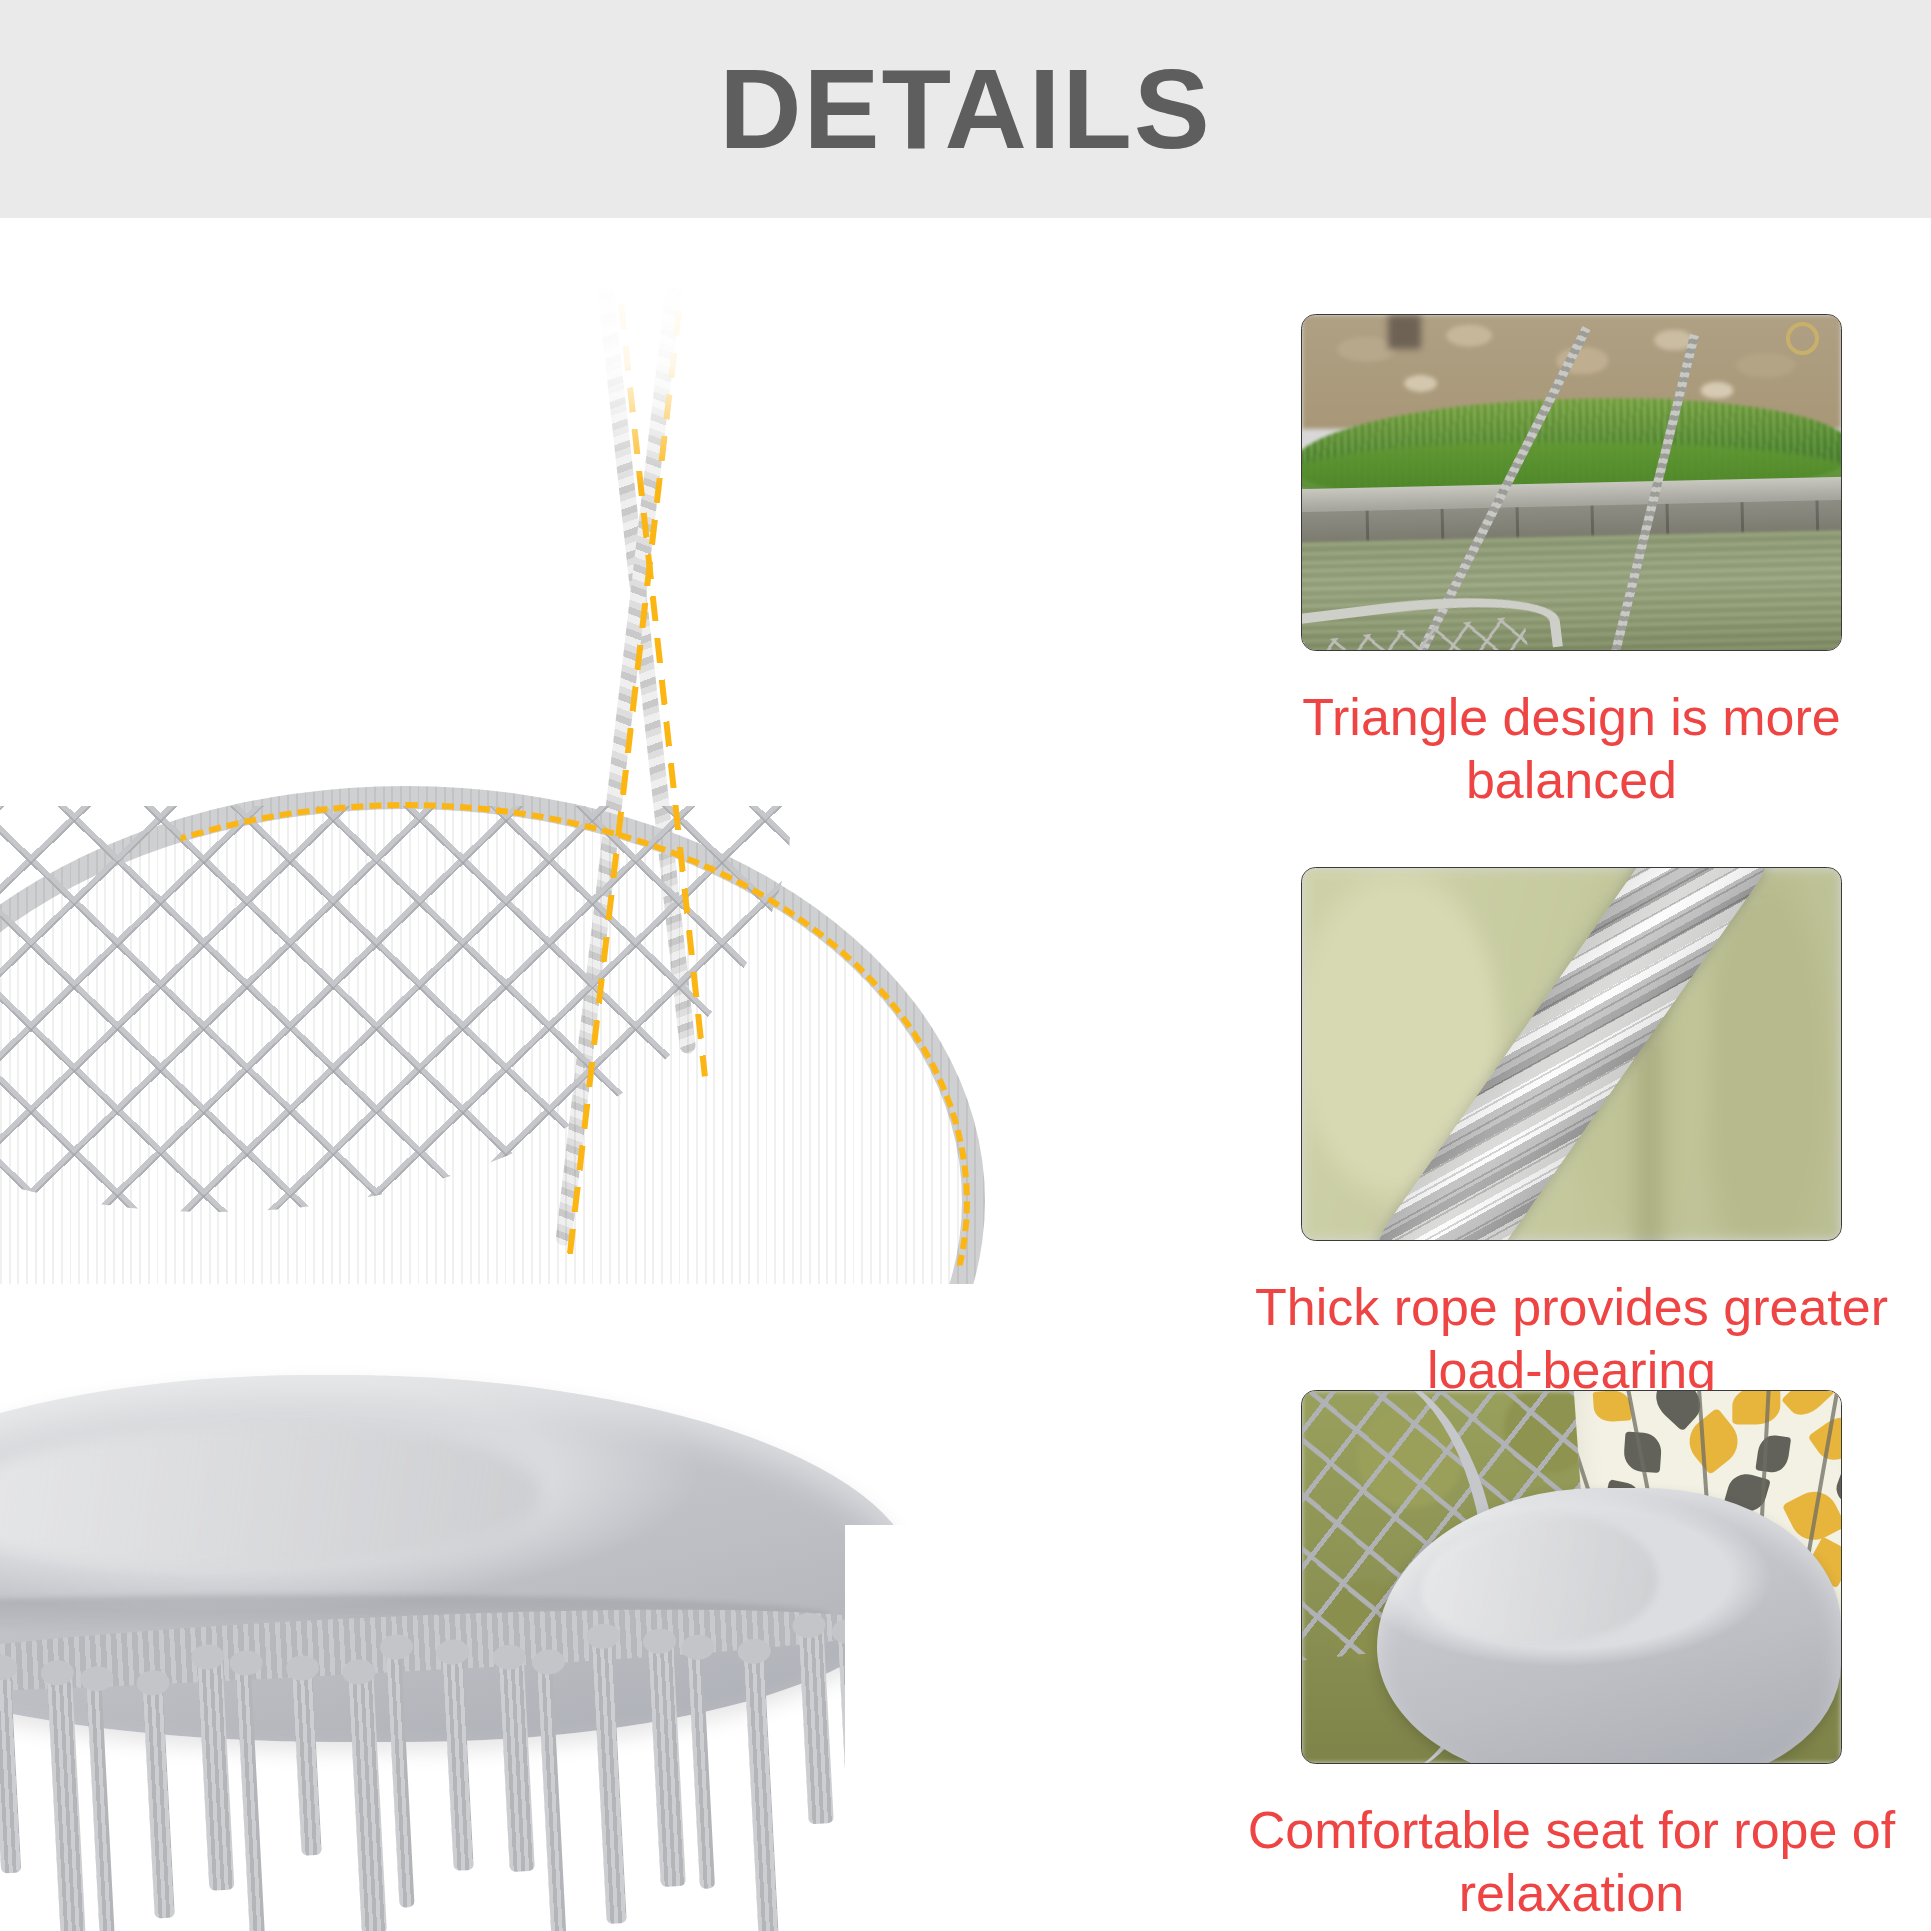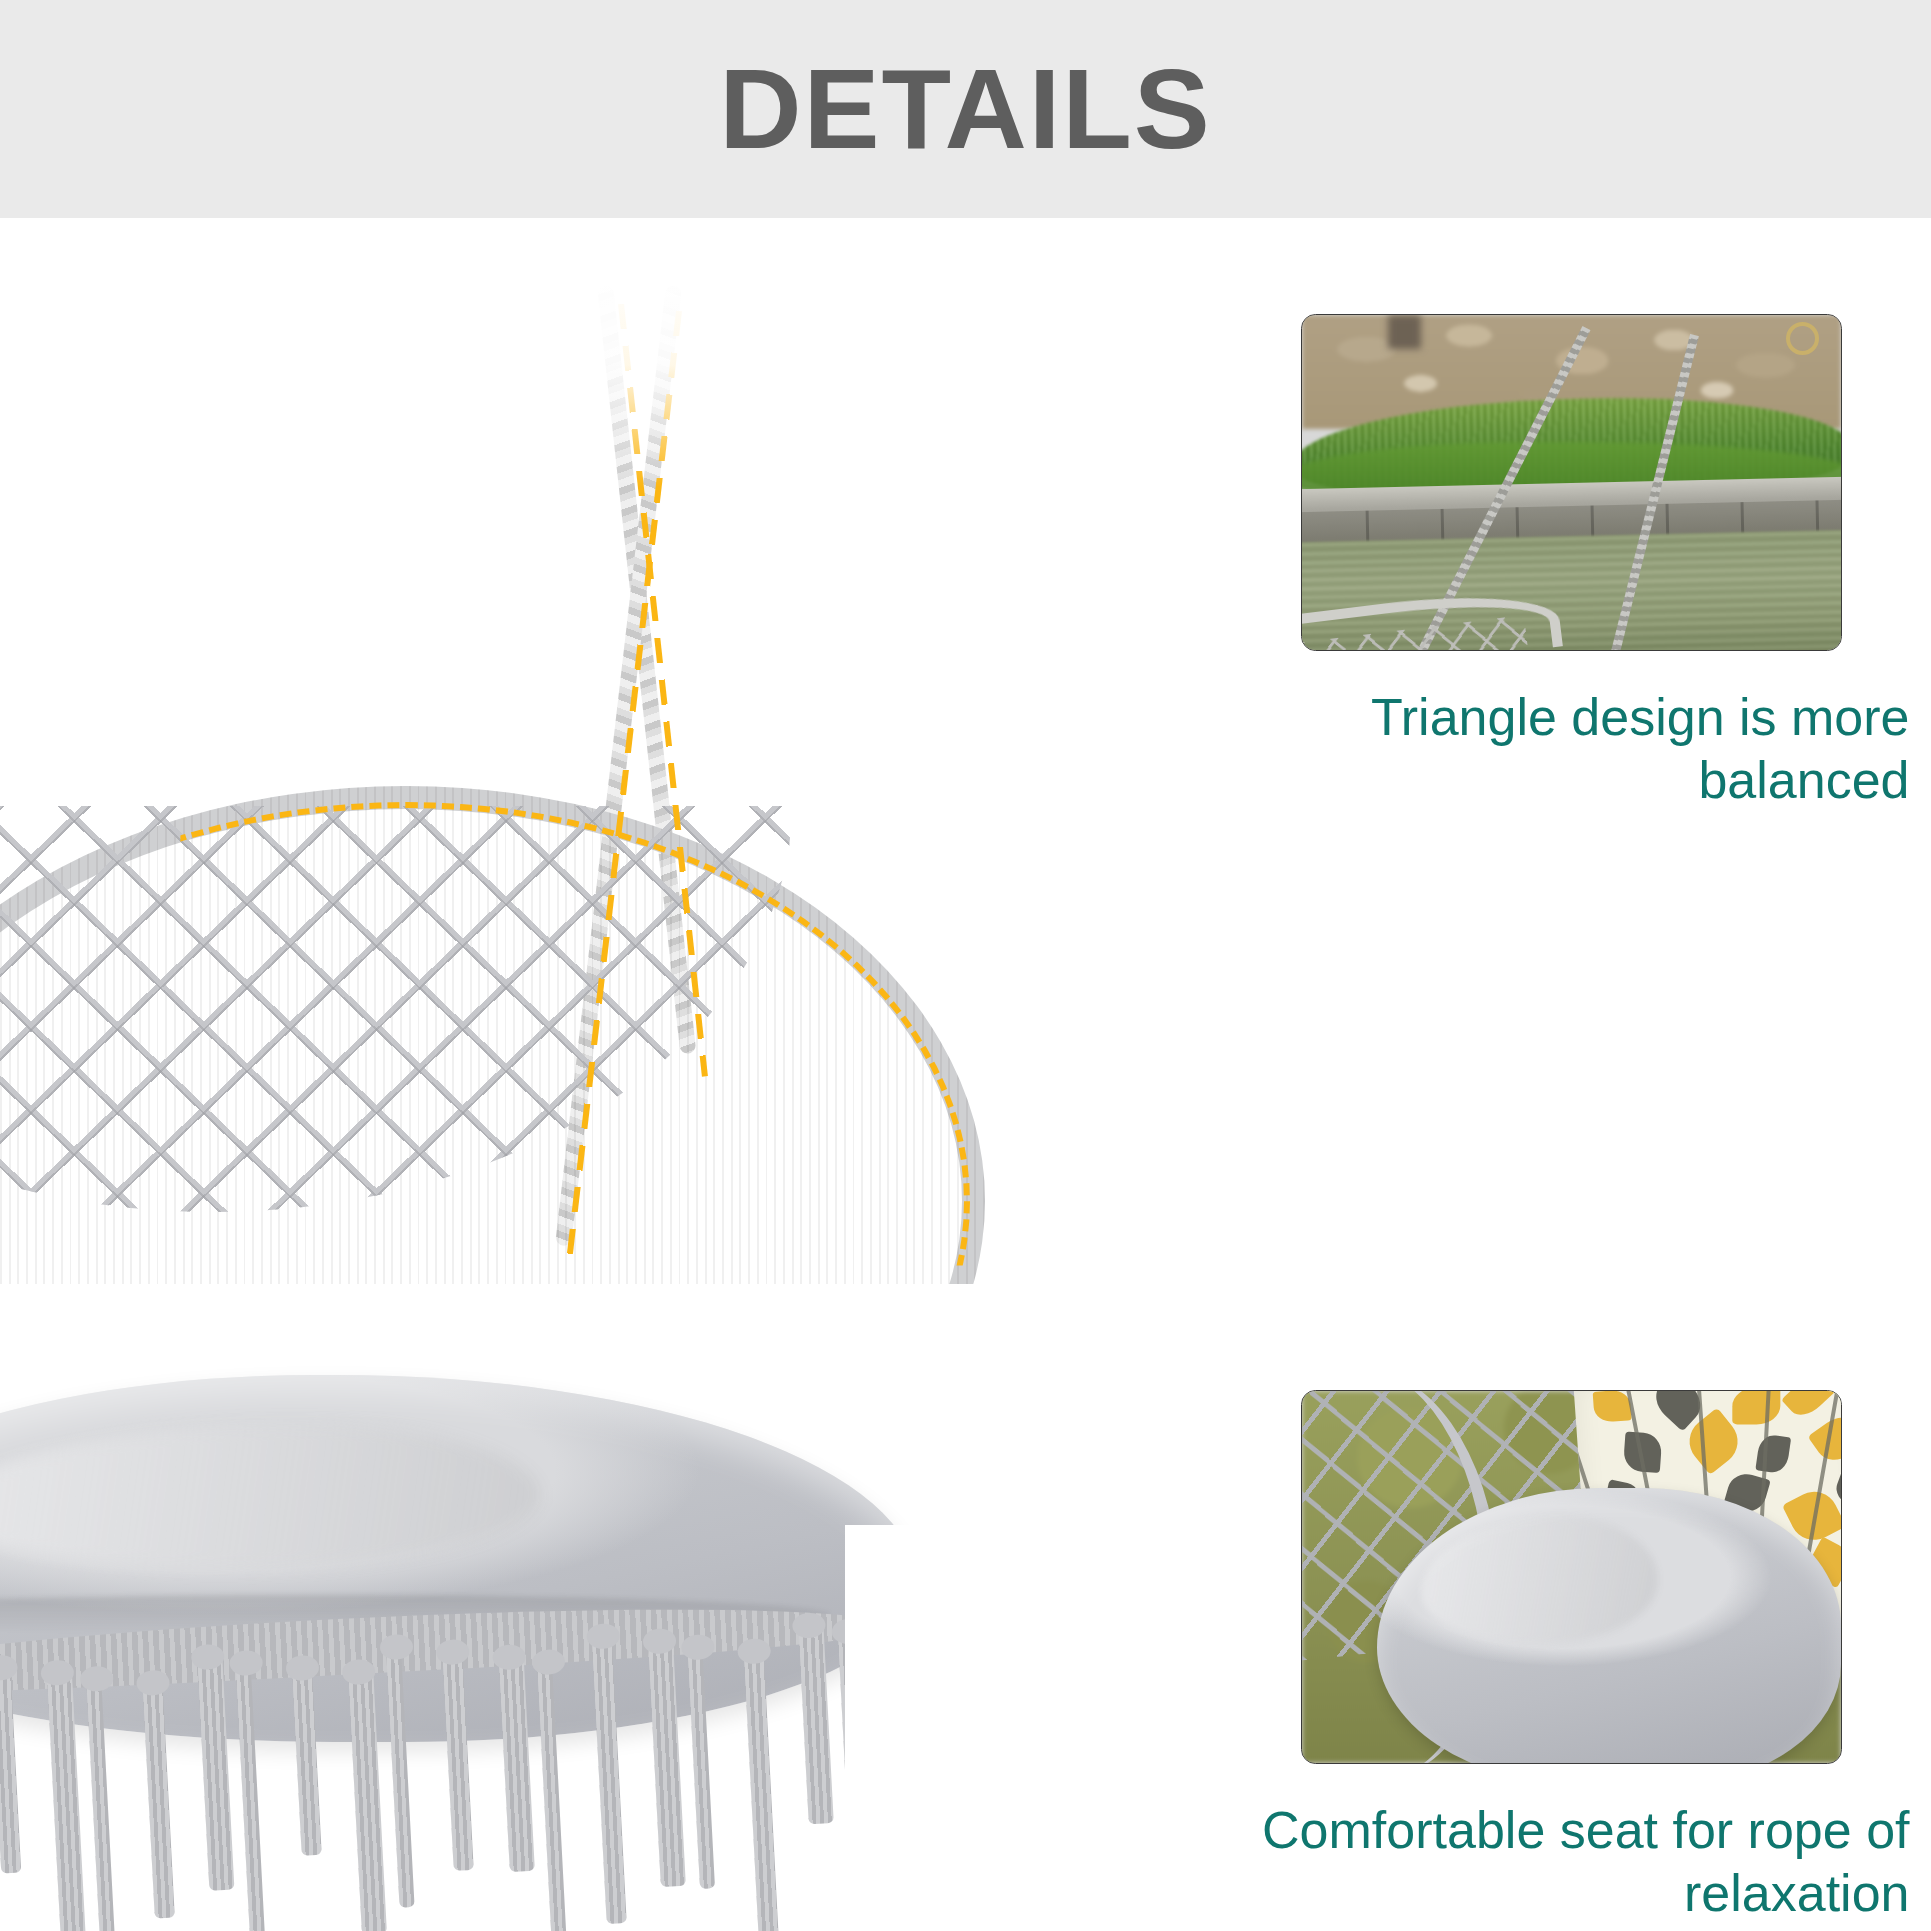--- a/index.html
+++ b/index.html
@@ -46,22 +46,22 @@
     border-radius:14.5px;
     border:1.9px solid #3a3a3a;
     overflow:hidden;
     background:#d8d8d8;
     box-sizing:border-box;
   }
   .photo.sq{height:374px;}
   .photo-inner{position:absolute;inset:0;overflow:hidden;}
 
   .caption{
-    margin:35px auto 0;width:676px;text-align:right;
-    font-size:52px;line-height:1.22;color:#0f766e;
+    margin:35px auto 0;width:676px;text-align:center;
+    font-size:52px;line-height:1.22;color:#ef4444;
     font-family:"Liberation Sans", sans-serif;
     font-weight:normal;
   }
 
   
   .p1-dirt{position:absolute;left:0;top:0;width:100%;height:34%;
     background:
       radial-gradient(ellipse 9% 18% at 12% 30%, #b7a88c 0 60%, transparent 61%),
       radial-gradient(ellipse 7% 16% at 31% 18%, #c6b79a 0 60%, transparent 61%),
       radial-gradient(ellipse 8% 20% at 52% 40%, #bfae90 0 60%, transparent 61%),
@@ -337,20 +337,31 @@
           <div class="p1-rope-a"></div>
           <div class="p1-rope-b"></div>
           <div class="p1-ring"></div>
           <div class="p1-rim"></div>
           <div class="p1-mesh"></div>
         </div>
       </div>
       <div class="caption">Triangle design is more balanced</div>
     </div>
 
+    <div class="card card-2">
+      <div class="photo sq" aria-label="Macro close-up of a thick twisted gray cotton rope against a blurred olive green background">
+        <div class="photo-inner">
+          <div class="p2-bg"></div>
+          <div class="p2-stalk"></div>
+          <div class="p2-fuzz"></div>
+          <div class="p2-rope"></div>
+        </div>
+      </div>
+      <div class="caption">Thick rope provides greater load-bearing</div>
+    </div>
 
     <div class="card card-3">
       <div class="photo sq" aria-label="Gray round cushion inside the macrame chair with a yellow and gray leaf patterned throw pillow on grass">
         <div class="photo-inner" id="p3">
           <div class="p3-grass"></div>
           <div class="p3-net"></div>
           <div class="p3-rim"></div>
           <div class="p3-pillow" id="p3pillow">
               <div class="p3-leaf" style="left: 8%; top: 4%; width: 11%; height: 14%; background: rgb(231, 181, 60); transform: rotate(-90deg);"></div>
               <div class="p3-leaf" style="left: 30%; top: 2%; width: 14%; height: 18%; background: rgb(98, 98, 90); transform: rotate(-43deg);"></div>

